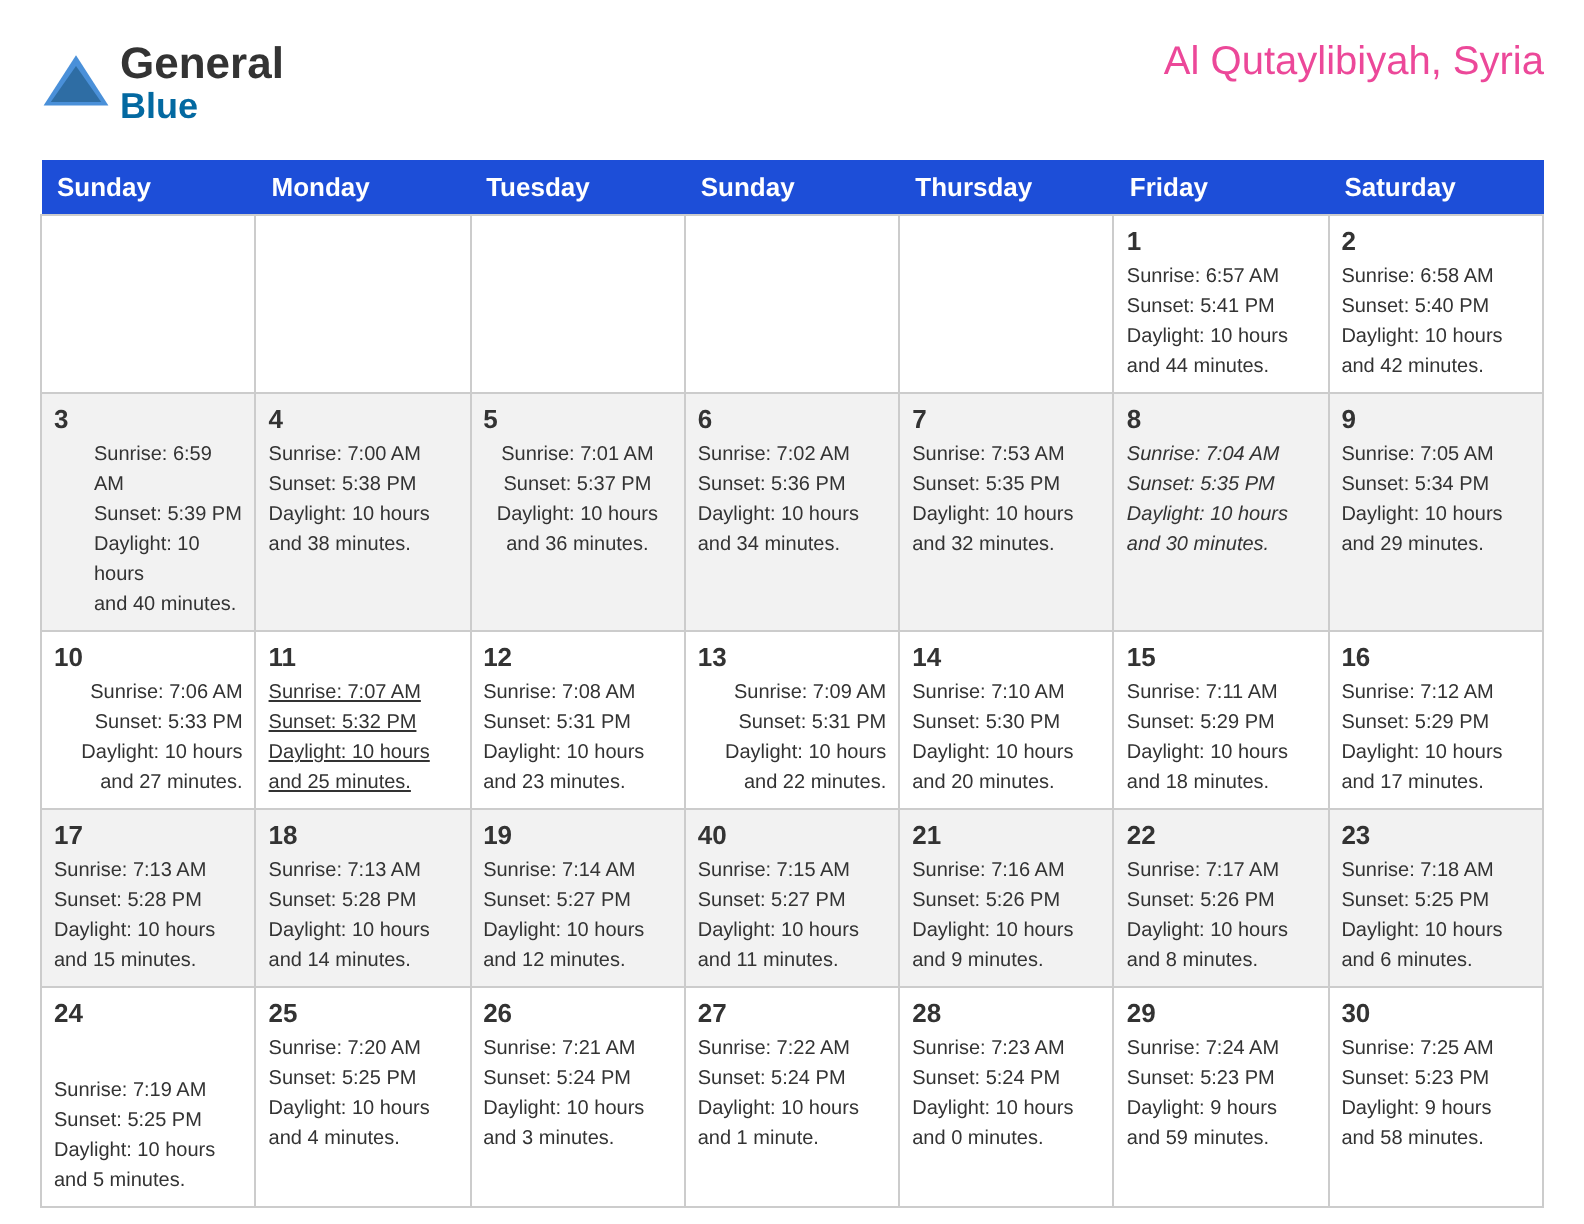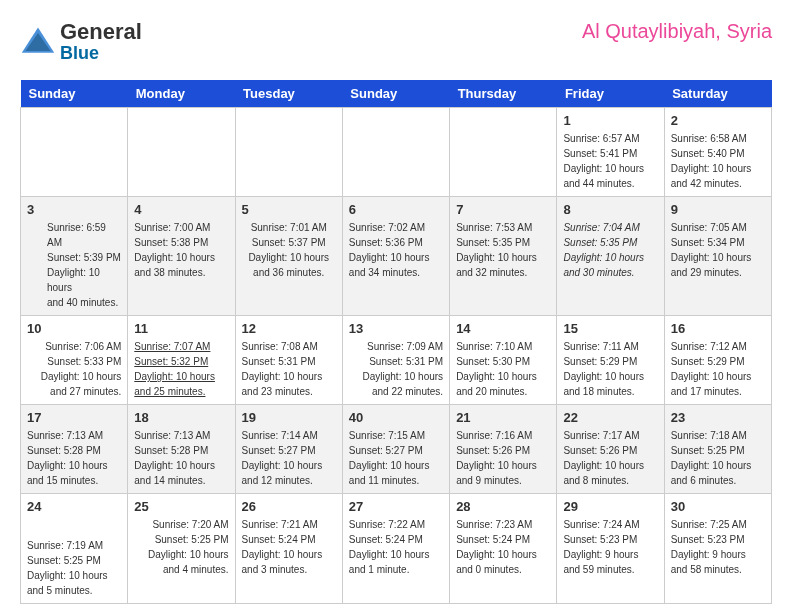--- a/index.html
+++ b/index.html
@@ -305,21 +305,21 @@
       <tr>
         <td>
           <div class="day-num">24</div>
           <div class="day-info" style="white-space: pre-line; margin-top: 24px;">Sunrise: 7:19 AM
 Sunset: 5:25 PM
 Daylight: 10 hours
 and 5 minutes.</div>
         </td>
         <td>
           <div class="day-num">25</div>
-          <div class="day-info" style="white-space: pre-line; text-align: right;">Sunrise: 7:20 AM
+          <div class="day-info" style="white-space: pre-line;">Sunrise: 7:20 AM
 Sunset: 5:25 PM
 Daylight: 10 hours
 and 4 minutes.</div>
         </td>
         <td>
           <div class="day-num">26</div>
           <div class="day-info" style="white-space: pre-line;">Sunrise: 7:21 AM
 Sunset: 5:24 PM
 Daylight: 10 hours
 and 3 minutes.</div>

